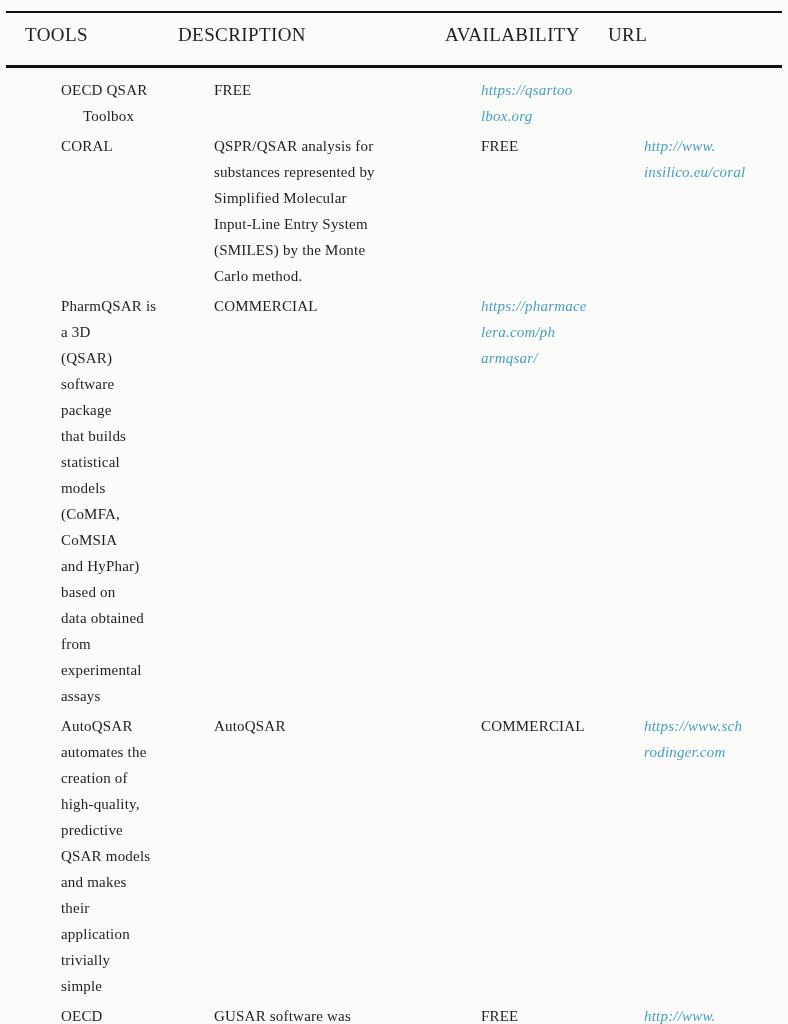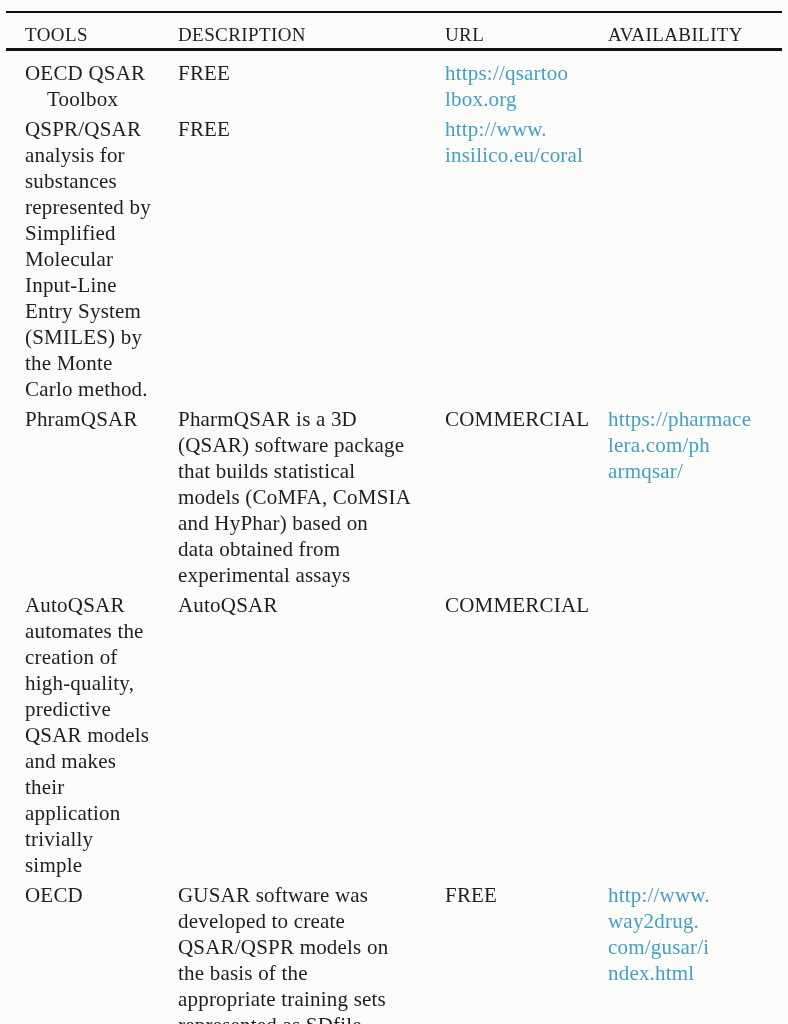--- a/index.html
+++ b/index.html
@@ -20,95 +20,97 @@
     box-sizing: border-box;
   }
   .grid-row {
     display: grid;
     grid-template-columns: 153px 267px 163px auto;
     padding-left: 19px;
   }
   .thead {
     border-bottom: 3px solid #111;
     padding-top: 9px;
-    padding-bottom: 0;
+    padding-bottom: 17px;
   }
   .th {
     font-size: 19px;
     line-height: 26px;
     letter-spacing: 0.4px;
     white-space: nowrap;
   }
   .tbody {
     padding-top: 9px;
     padding-bottom: 3px;
   }
   .row {
     padding-top: 0;
   }
   .row + .row {
     padding-top: 4px;
   }
   .td {
-    font-size: 21px;
+    font-size: 15px;
     line-height: 26px;
     white-space: pre-line;
     letter-spacing: 0.2px;
+    margin-left: 36px;
   }
   .col-tool {
     padding-left: 22px;
     text-indent: -22px;
     padding-right: 8px;
     box-sizing: border-box;
   }
   .col-desc {
     padding-right: 20px;
   }
   .link {
     color: var(--link-color, #479fc0);
     text-decoration: none;
     cursor: pointer;
+    font-style: italic;
   }
 </style>
 </head>
 <body>
 
 <div class="table-wrap">
 
   <div class="grid-row thead">
     <div class="th">TOOLS</div>
     <div class="th">DESCRIPTION</div>
+    <div class="th">AVAILABILITY</div>
     <div class="th">URL</div>
-    <div class="th">AVAILABILITY</div>
   </div>
 
   <div class="tbody">
 
     <div class="grid-row row">
       <div class="td col-tool">OECD QSAR
 Toolbox</div>
       <div class="td col-avail">FREE</div>
       <div class="td col-url"><a class="link">https://qsartoo
 lbox.org</a></div>
     </div>
 
     <div class="grid-row row">
+      <div class="td col-tool">CORAL</div>
       <div class="td col-desc">QSPR/QSAR analysis for
 substances represented by
 Simplified Molecular
 Input-Line Entry System
 (SMILES) by the Monte
 Carlo method.</div>
       <div class="td col-avail">FREE</div>
       <div class="td col-url"><a class="link">http://www.
 insilico.eu/coral</a></div>
     </div>
 
     <div class="grid-row row">
-      <div class="td col-tool">PhramQSAR</div>
       <div class="td col-desc">PharmQSAR is a 3D
 (QSAR) software package
 that builds statistical
 models (CoMFA, CoMSIA
 and HyPhar) based on
 data obtained from
 experimental assays</div>
       <div class="td col-avail">COMMERCIAL</div>
       <div class="td col-url"><a class="link">https://pharmace
 lera.com/ph
@@ -117,20 +119,22 @@
 
     <div class="grid-row row">
       <div class="td col-desc">AutoQSAR automates the
 creation of high-quality,
 predictive QSAR models
 and makes their
 application trivially
 simple</div>
       <div class="td col-tool">AutoQSAR</div>
       <div class="td col-avail">COMMERCIAL</div>
+      <div class="td col-url"><a class="link">https://www.sch
+rodinger.com</a></div>
     </div>
 
     <div class="grid-row row">
       <div class="td col-tool">OECD</div>
       <div class="td col-desc">GUSAR software was
 developed to create
 QSAR/QSPR models on
 the basis of the
 appropriate training sets
 represented as SDfile

